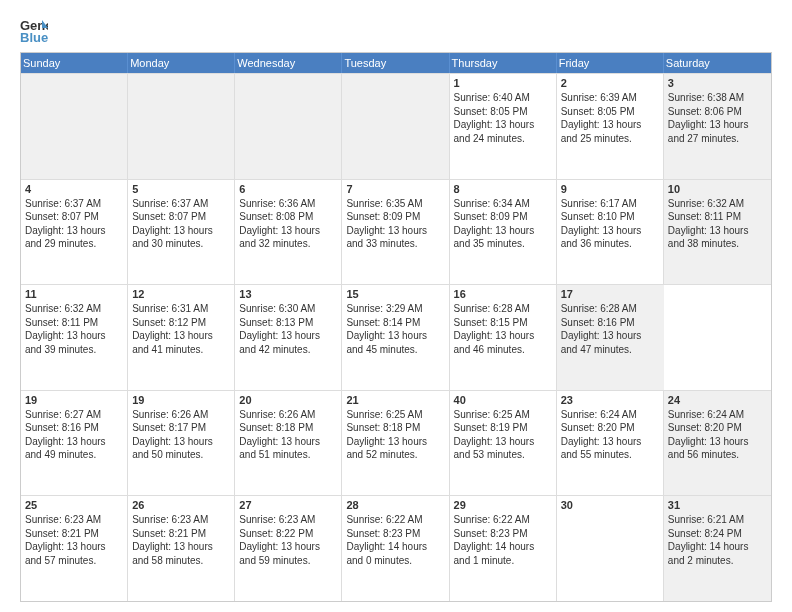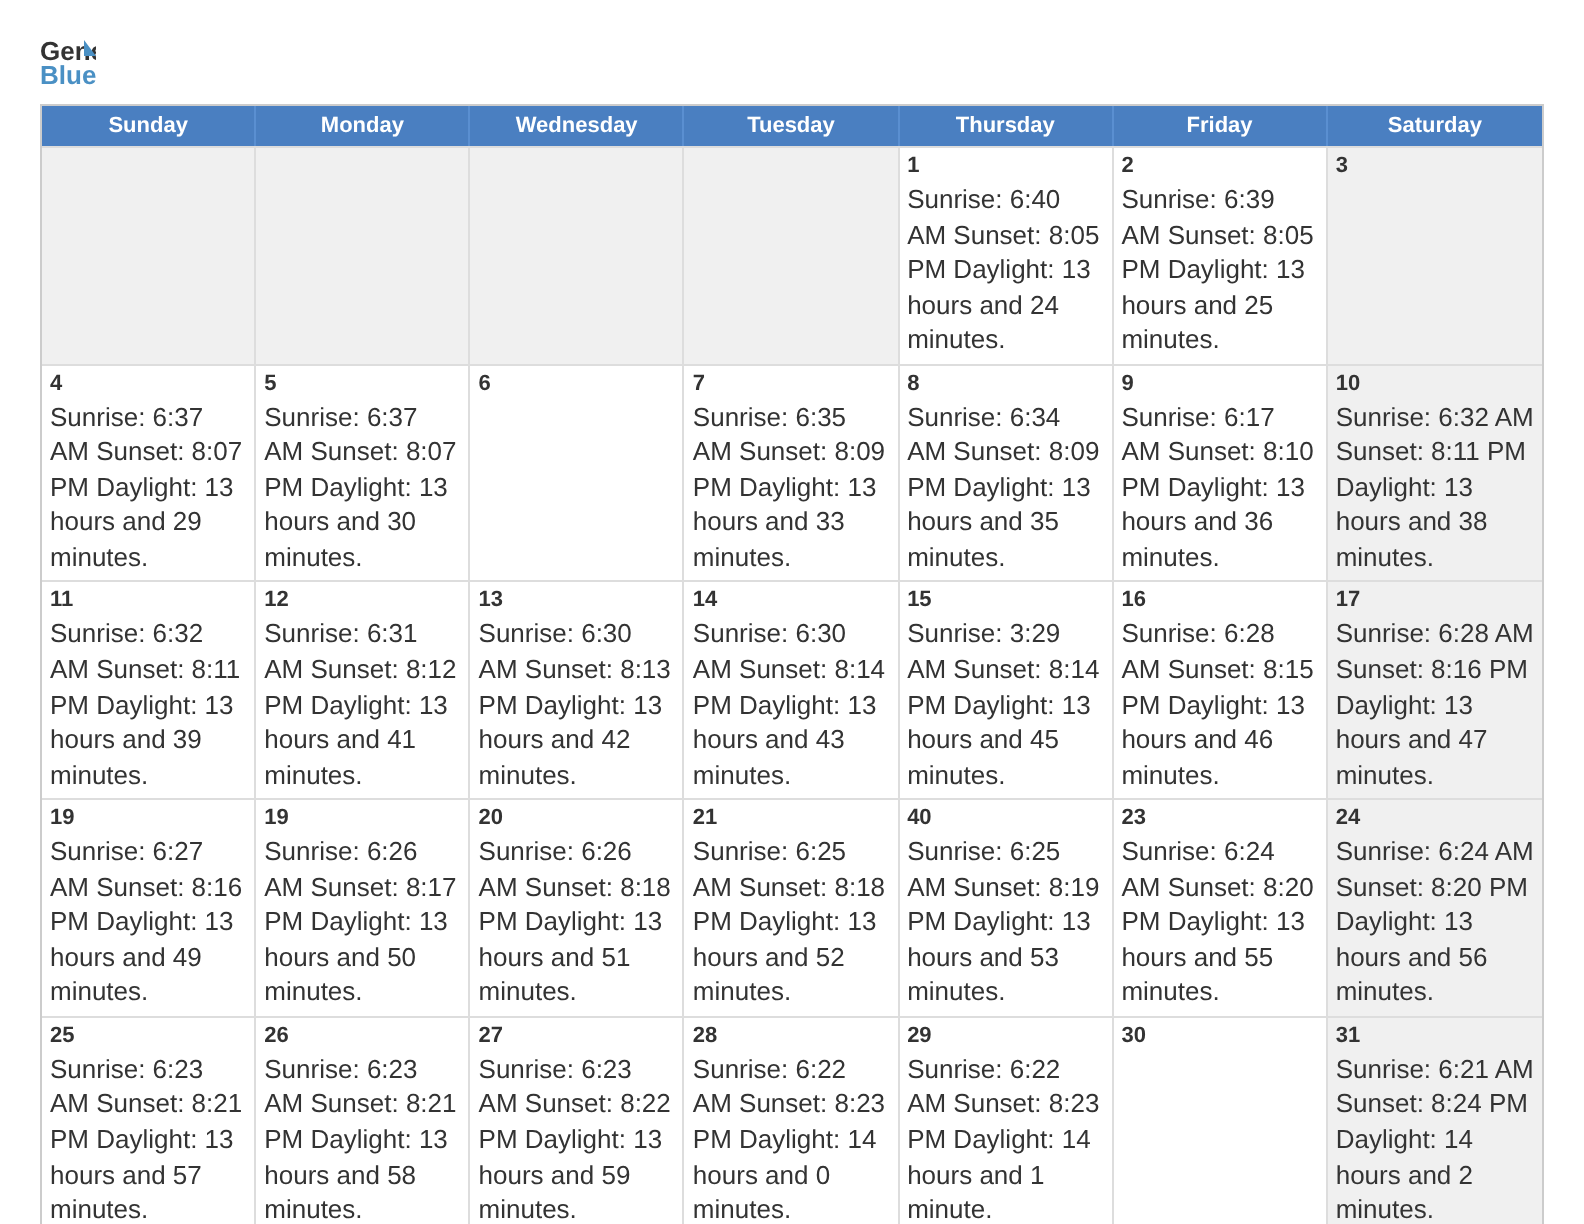--- a/index.html
+++ b/index.html
@@ -51,22 +51,21 @@
       border: 1px solid #ccc;
     }
     .cal-header {
       display: grid;
       grid-template-columns: repeat(7, 1fr);
       background: #4a7fc1;
     }
     .cal-header-cell {
       color: #fff;
       font-size: 11px;
-      font-weight: bold;
-      text-align: center;
+      font-weight: normal;
       padding: 4px 2px;
       border-right: 1px solid #5a8fd1;
     }
     .cal-header-cell:last-child { border-right: none; }
     .cal-body {
       flex: 1;
       display: flex;
       flex-direction: column;
     }
     .cal-row {
@@ -87,21 +86,21 @@
     .cal-cell:last-child { border-right: none; }
     .cal-cell.empty { background: #f9f9f9; }
     .cal-cell.shaded { background: #f0f0f0; }
     .day-num {
       font-size: 11px;
       font-weight: bold;
       color: #333;
       margin-bottom: 2px;
     }
     .cell-info {
-      font-size: 13px;
+      font-size: 10px;
       line-height: 1.35;
       color: #333;
     }
   </style>
 </head>
 <body>
 
 <div class="page">
   <div class="header">
     <div class="logo">
@@ -140,37 +139,43 @@
 Daylight: 13 hours and 24 minutes.</div>
           </div>
           <div class="cal-cell">
             <div class="day-num">2</div>
             <div class="cell-info">Sunrise: 6:39 AM
 Sunset: 8:05 PM
 Daylight: 13 hours and 25 minutes.</div>
           </div>
           <div class="cal-cell shaded">
             <div class="day-num">3</div>
+            <div class="cell-info">Sunrise: 6:38 AM
+Sunset: 8:06 PM
+Daylight: 13 hours and 27 minutes.</div>
           </div>
         </div>
         <div class="cal-row">
           <div class="cal-cell">
             <div class="day-num">4</div>
             <div class="cell-info">Sunrise: 6:37 AM
 Sunset: 8:07 PM
 Daylight: 13 hours and 29 minutes.</div>
           </div>
           <div class="cal-cell">
             <div class="day-num">5</div>
             <div class="cell-info">Sunrise: 6:37 AM
 Sunset: 8:07 PM
 Daylight: 13 hours and 30 minutes.</div>
           </div>
           <div class="cal-cell">
             <div class="day-num">6</div>
+            <div class="cell-info">Sunrise: 6:36 AM
+Sunset: 8:08 PM
+Daylight: 13 hours and 32 minutes.</div>
           </div>
           <div class="cal-cell">
             <div class="day-num">7</div>
             <div class="cell-info">Sunrise: 6:35 AM
 Sunset: 8:09 PM
 Daylight: 13 hours and 33 minutes.</div>
           </div>
           <div class="cal-cell">
             <div class="day-num">8</div>
             <div class="cell-info">Sunrise: 6:34 AM
@@ -201,26 +206,20 @@
             <div class="day-num">12</div>
             <div class="cell-info">Sunrise: 6:31 AM
 Sunset: 8:12 PM
 Daylight: 13 hours and 41 minutes.</div>
           </div>
           <div class="cal-cell">
             <div class="day-num">13</div>
             <div class="cell-info">Sunrise: 6:30 AM
 Sunset: 8:13 PM
 Daylight: 13 hours and 42 minutes.</div>
-          </div>
-          <div class="cal-cell">
-            <div class="day-num">14</div>
-            <div class="cell-info">Sunrise: 6:30 AM
-Sunset: 8:14 PM
-Daylight: 13 hours and 43 minutes.</div>
           </div>
           <div class="cal-cell">
             <div class="day-num">15</div>
             <div class="cell-info">Sunrise: 3:29 AM
 Sunset: 8:14 PM
 Daylight: 13 hours and 45 minutes.</div>
           </div>
           <div class="cal-cell">
             <div class="day-num">16</div>
             <div class="cell-info">Sunrise: 6:28 AM

